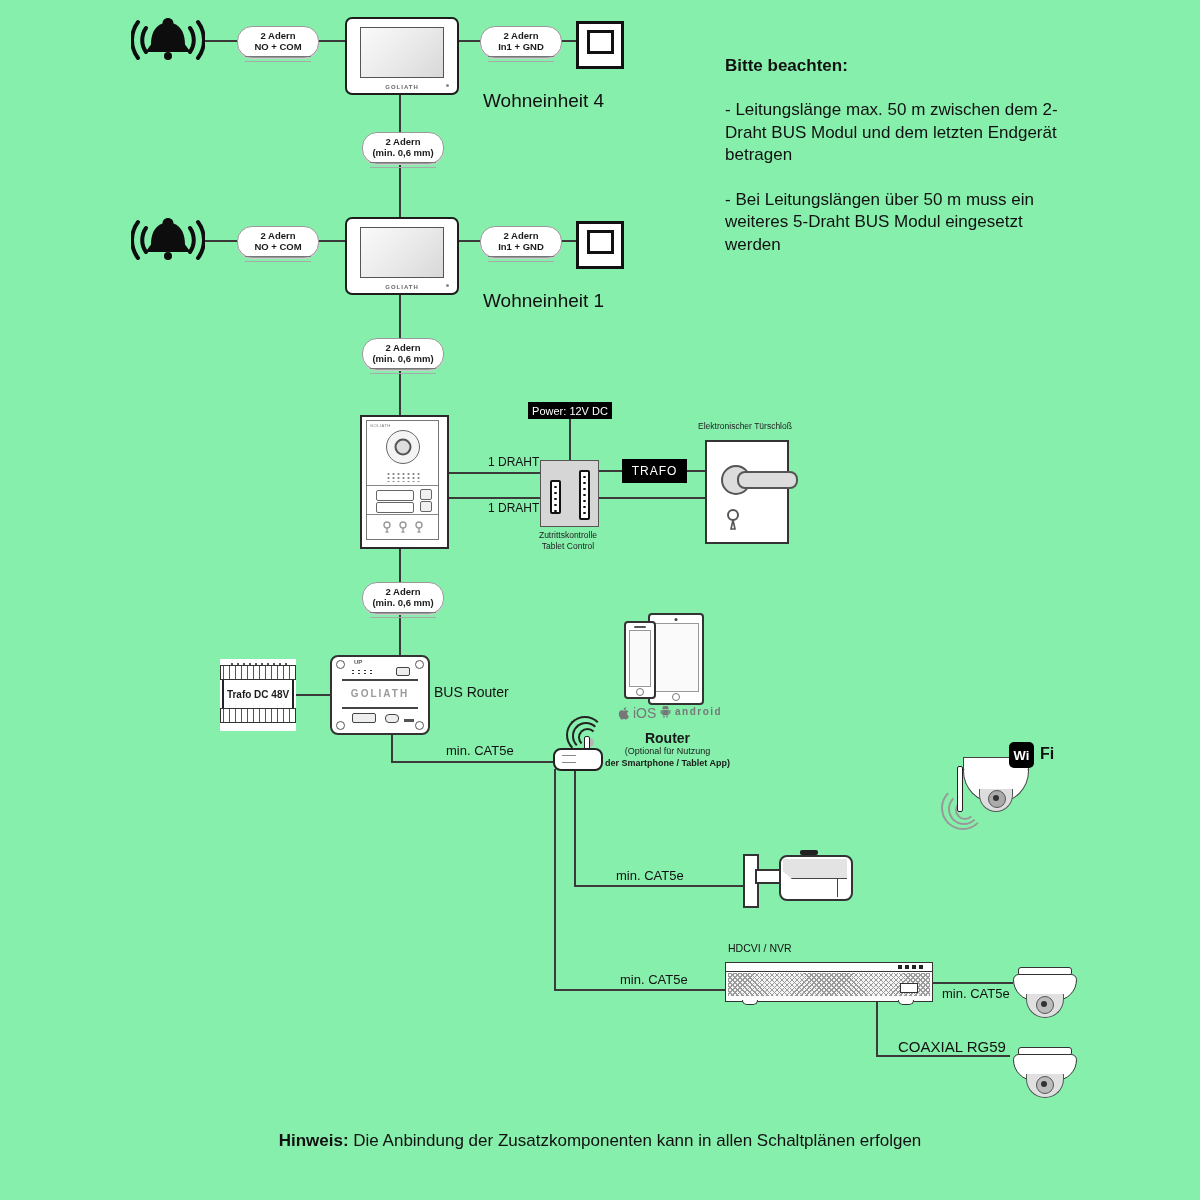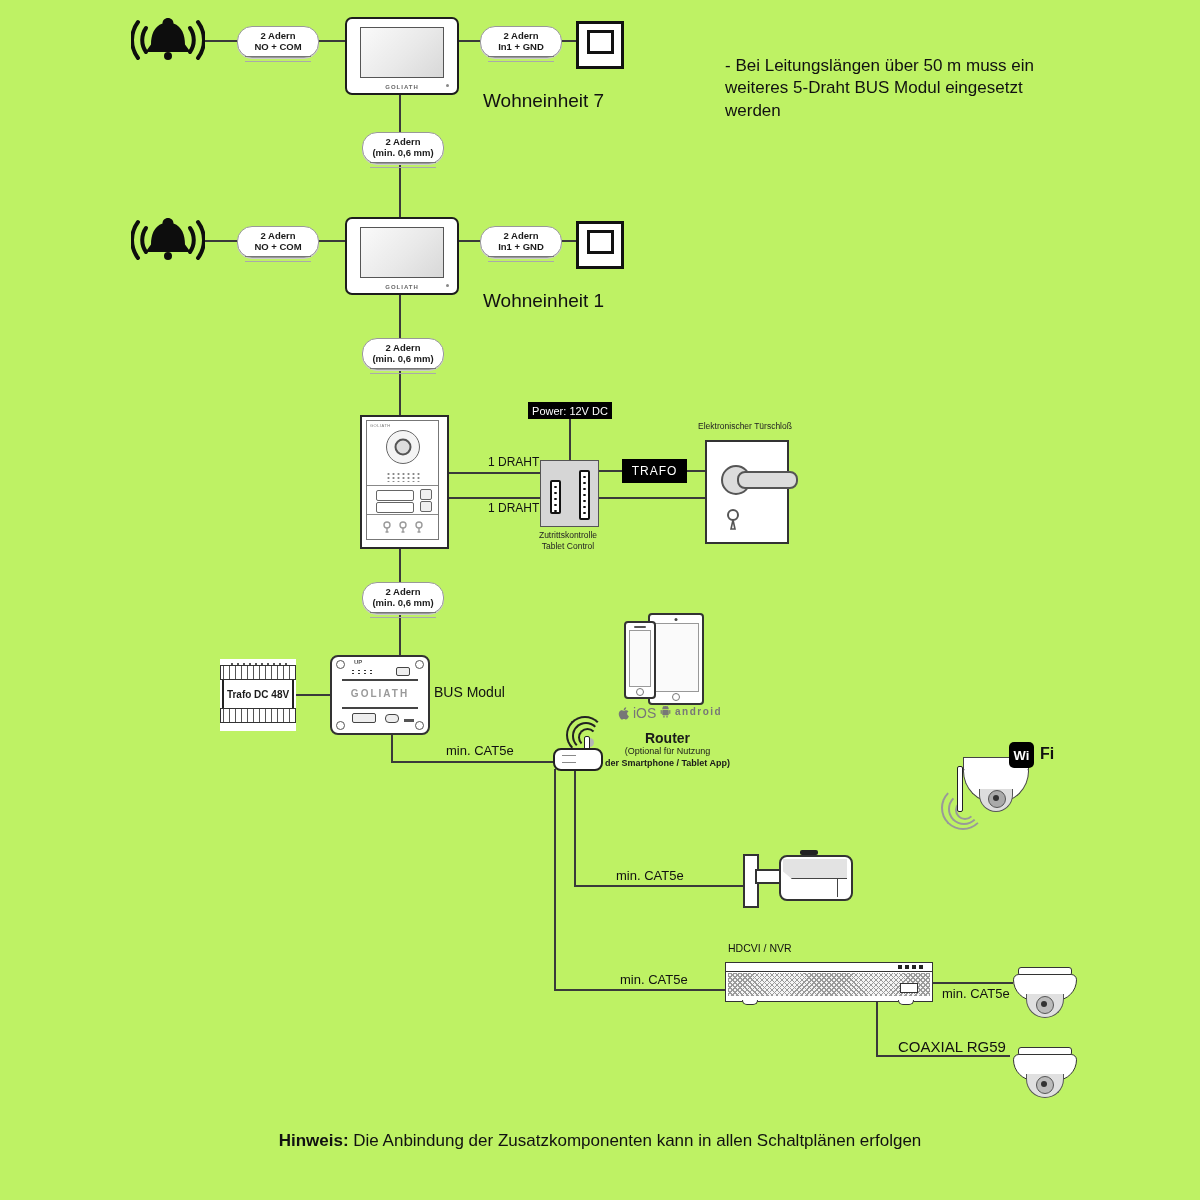--- a/index.html
+++ b/index.html
@@ -1,16 +1,16 @@
 <!DOCTYPE html>
 <html><head>
 <meta charset="utf-8">
 <style>
   html,body{margin:0;padding:0;background:#fff;}
-  #canvas{position:relative;width:1200px;height:1200px;background:#bef264;overflow:hidden;
+  #canvas{position:relative;width:1200px;height:1200px;background:#86efac;overflow:hidden;
           font-family:"Liberation Sans", sans-serif;color:#1a1a1a;}
   .abs{position:absolute;}
   
   .lh{position:absolute;height:2px;background:#3a3a3a;}
   .lv{position:absolute;width:2px;background:#3a3a3a;}
   
   .pill{position:absolute;width:80px;height:30px;border:1.2px solid #999;border-radius:15px;
         background:#fff;display:flex;flex-direction:column;align-items:center;justify-content:center;
         font-size:9.5px;font-weight:bold;line-height:1.15;text-align:center;z-index:3;
         box-shadow:0 1px 0 #ccc;}
@@ -154,21 +154,21 @@
   </div>
   <div class="lh" style="left:455px;top:40px;width:25px"></div>
   <div class="pill" style="left:480px;top:26px">
     <span>2 Adern</span>
     <span>In1 + GND</span>
   </div>
   <div class="lh" style="left:560px;top:40px;width:16px"></div>
   <div class="wallbtn" style="left:576px;top:21px">
     <div class="inner"></div>
   </div>
-  <div class="bigname" style="left:483px;top:90px">Wohneinheit 7</div>
+  <div class="bigname" style="left:483px;top:90px">Wohneinheit 4</div>
 
   <div class="lv" style="left:399px;top:91px;height:43px"></div>
   <div class="pill" style="left:362px;top:132px">
     <span>2 Adern</span>
     <span>(min. 0,6 mm)</span>
   </div>
   <div class="lv" style="left:399px;top:164px;height:53px"></div>
 
   <svg class="abs" style="left:131px;top:211px;width:74px;height:58px;z-index:2" viewBox="0 0 74 58">
     <path d="M37 7 c-3.2 0-5.5 2.3-5.5 5.5 c-8.5 3-11.5 11.5-11.5 21 l-5.5 7.5 h45 l-5.5-7.5 c0-9.5-3-18-11.5-21 C42.5 9.3 40.2 7 37 7 z" fill="#0d0d0d"></path>
@@ -201,20 +201,22 @@
   <div class="bigname" style="left:483px;top:290px">Wohneinheit 1</div>
 
   <div class="lv" style="left:399px;top:291px;height:47px"></div>
   <div class="pill" style="left:362px;top:338px">
     <span>2 Adern</span>
     <span>(min. 0,6 mm)</span>
   </div>
   <div class="lv" style="left:399px;top:370px;height:45px"></div>
 
   <div class="notes">
+    <p class="t">Bitte beachten:</p>
+    <p>- Leitungslänge max. 50 m zwischen dem 2-Draht BUS Modul und dem letzten Endgerät betragen</p>
     <p>- Bei Leitungslängen über 50 m muss ein weiteres 5-Draht BUS Modul eingesetzt werden</p>
   </div>
 
   <div class="doorstation">
     
   </div>
   <div class="abs" style="left:360px;top:415px;width:85px;height:130px;z-index:3">
     <div class="ds-panel">
       <div class="ds-sec" style="flex:0 0 64px">
         <div class="ds-brand">GOLIATH</div>
@@ -298,21 +300,21 @@
     <div class="bus-up">UP</div>
     <div class="bus-marks"></div>
     <div class="port" style="right:18px;top:10px;width:12px;height:7px;border-radius:2px"></div>
     <div class="bus-div" style="top:22px"></div>
     <div class="bus-brand">GOLIATH</div>
     <div class="bus-div" style="top:50px"></div>
     <div class="port" style="left:20px;bottom:10px;width:22px;height:8px;border-radius:2px"></div>
     <div class="port" style="left:53px;bottom:10px;width:12px;height:7px;border-radius:4px"></div>
     <div class="port" style="left:72px;bottom:11px;width:10px;height:3px;border:none;background:#555"></div>
   </div>
-  <div class="wirelabel" style="left:434px;top:684px;font-size:14px">BUS Modul</div>
+  <div class="wirelabel" style="left:434px;top:684px;font-size:14px">BUS Router</div>
 
   <div class="lv" style="left:391px;top:731px;height:32px"></div>
   <div class="lh" style="left:391px;top:761px;width:162px"></div>
   <div class="wirelabel" style="left:446px;top:743px;font-size:13px">min. CAT5e</div>
 
   <div class="arc tl" style="left:566px;top:716px;width:34px;height:34px"></div>
   <div class="arc tl" style="left:572px;top:722px;width:24px;height:24px"></div>
   <div class="arc tl" style="left:578px;top:728px;width:15px;height:15px"></div>
   <div class="graydot" style="left:585px;top:738px"></div>
   <div class="antenna" style="left:584px;top:736px"></div>

